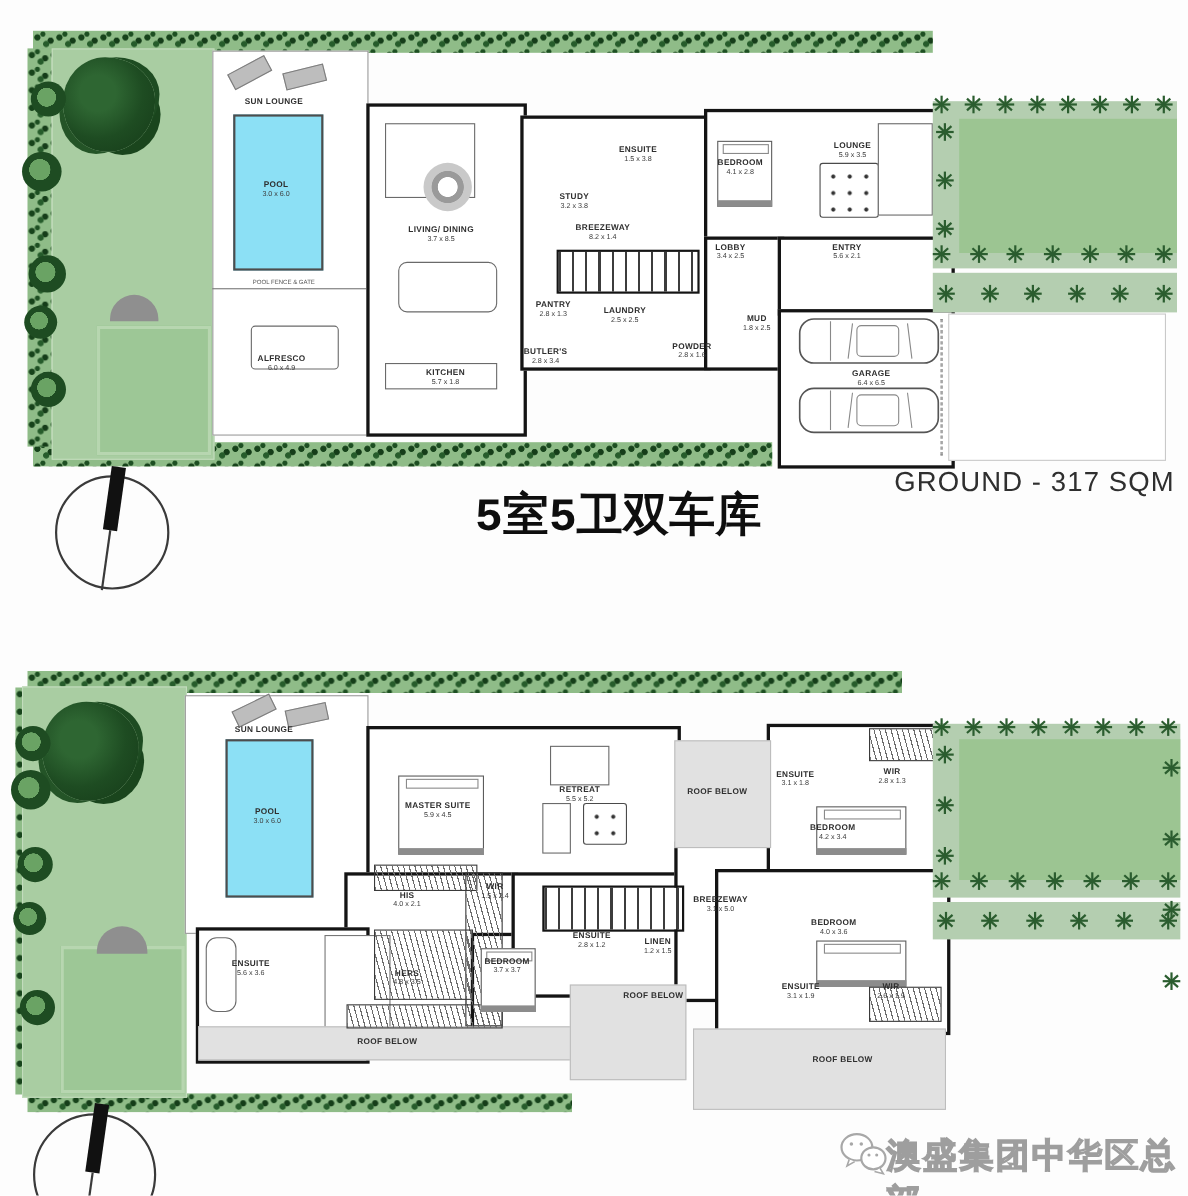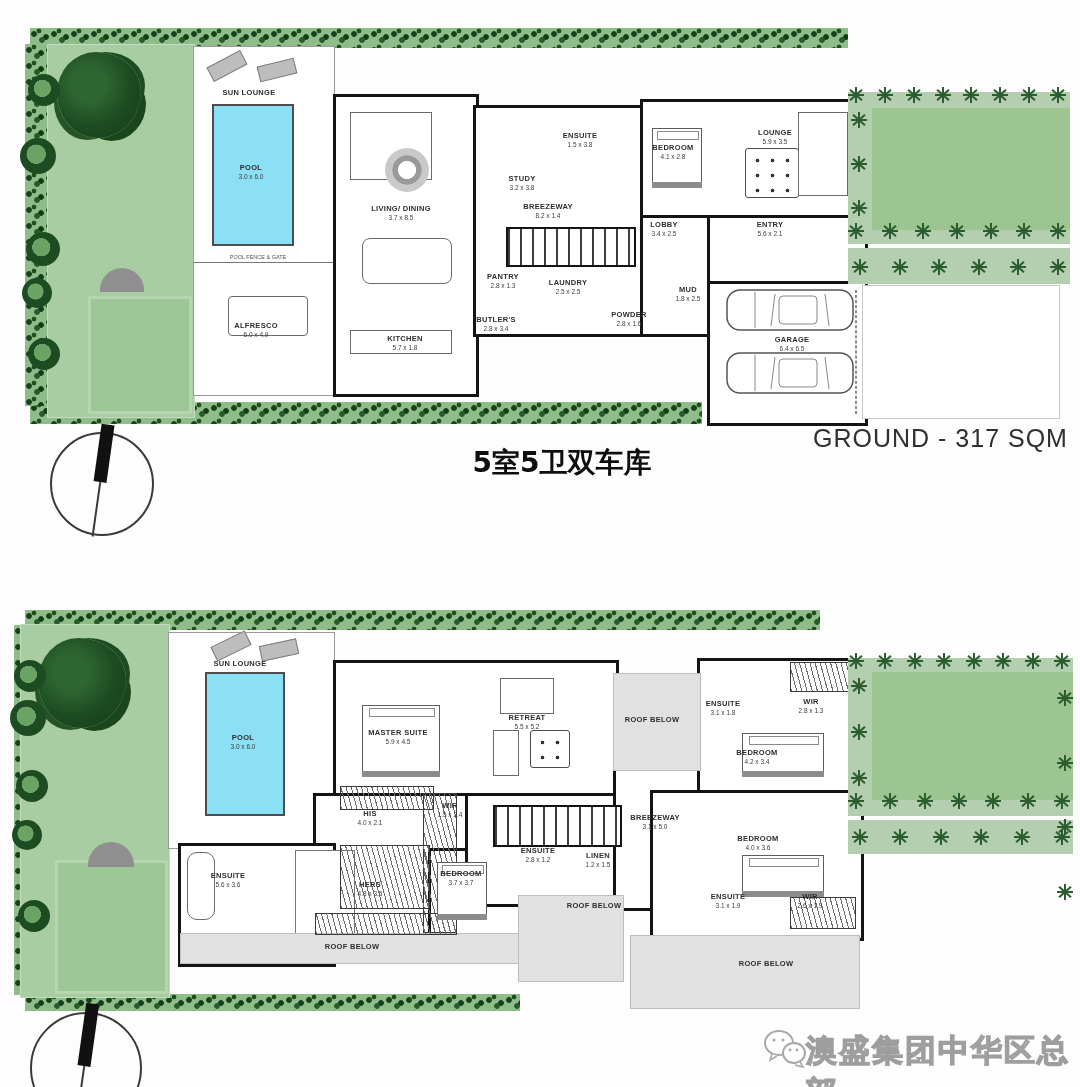--- a/index.html
+++ b/index.html
@@ -62,21 +62,21 @@
   
   .compass{position:absolute;z-index:40;}
   .compass .ring{position:absolute;border:2px solid #3a3a3a;border-radius:50%;width:100%;height:100%;}
   .compass .needle{position:absolute;left:50%;top:-8%;width:13px;height:58%;background:#111;
                    transform:translateX(-50%) rotate(8deg);transform-origin:50% 100%;}
   .compass .tail{position:absolute;left:50%;top:50%;width:1.5px;height:55%;background:#3a3a3a;
                  transform:translateX(-50%) rotate(8deg);transform-origin:50% 0%;}
   
   .titleblock{position:absolute;text-align:center;z-index:50;color:#0e0e0e;
               font-family:"DejaVu Sans","Liberation Sans",sans-serif;font-weight:700;}
-  .titleblock div{font-size:28px;line-height:1.22;}
+  .titleblock div{font-size:42px;line-height:1.22;font-family:Liberation Mono, monospace;}
   .watermark{position:absolute;z-index:50;font-family:"DejaVu Sans","Liberation Sans",sans-serif;
              font-weight:700;font-size:31px;color:rgba(255,255,255,.05);
              -webkit-text-stroke:1.3px #9e9e9e;letter-spacing:2px;}
   .wicon{position:absolute;z-index:50;}
 </style>
 </head>
 <body>
 
 <div class="page">
 

